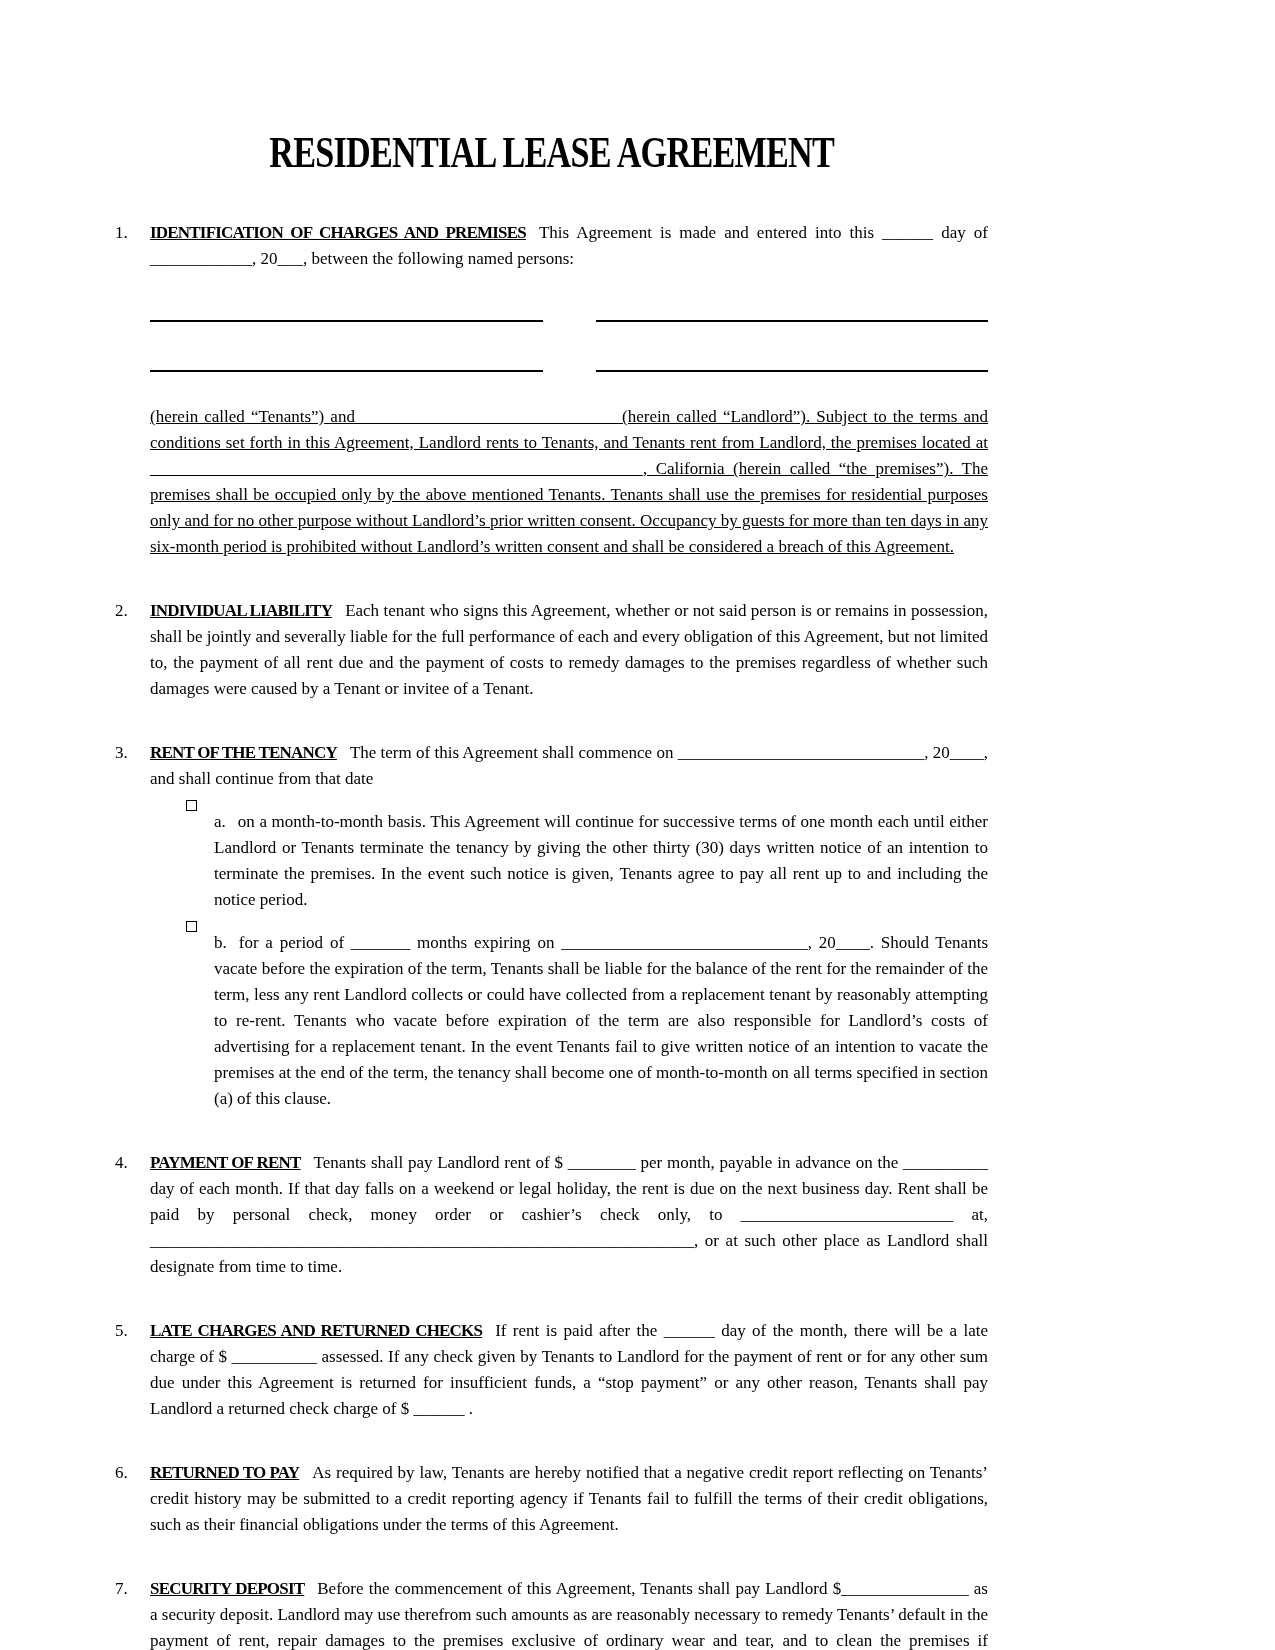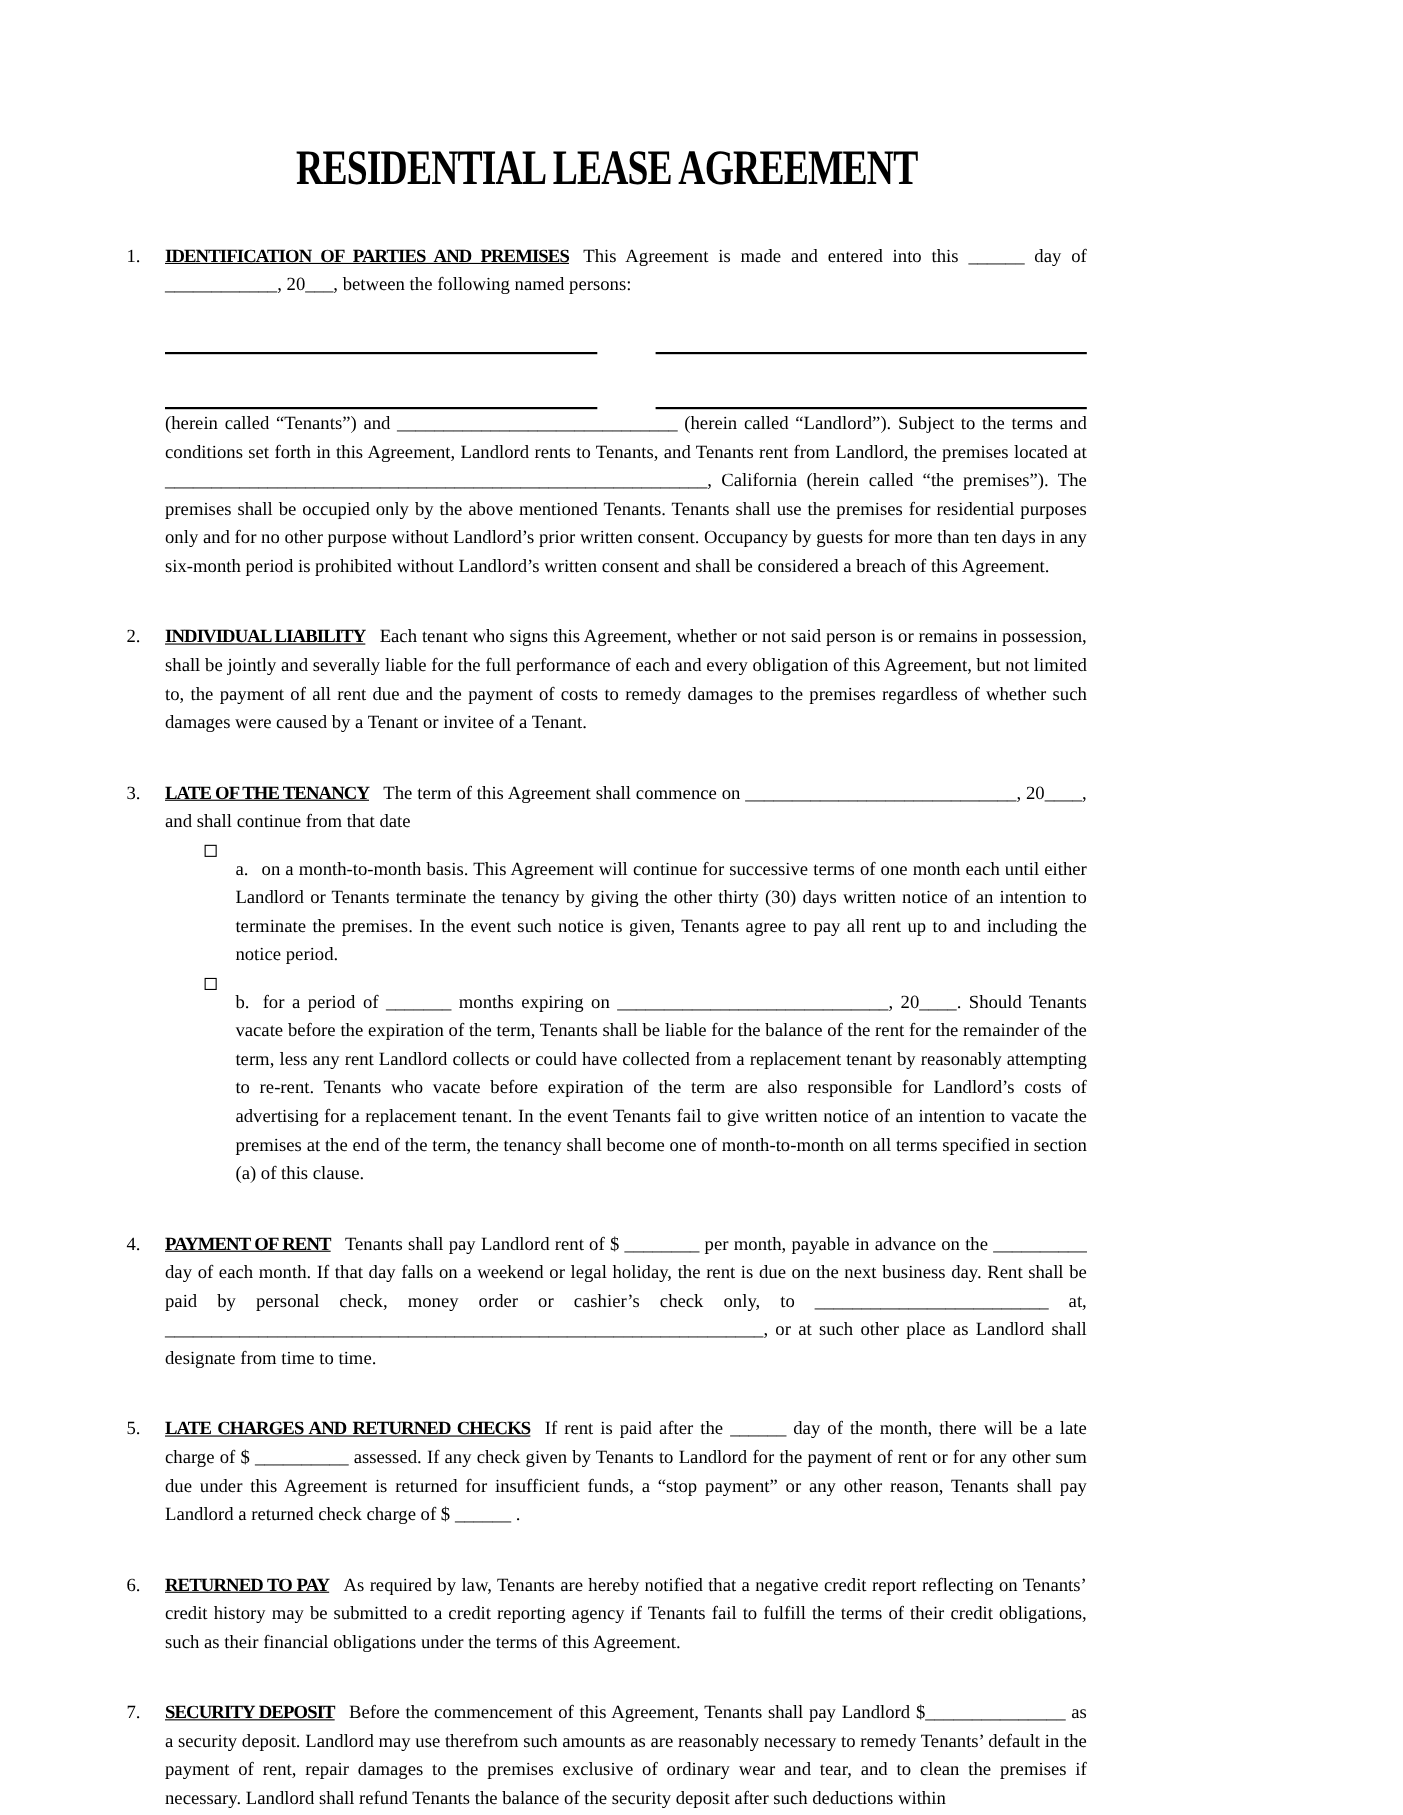--- a/index.html
+++ b/index.html
@@ -56,20 +56,22 @@
     display: flex;
     gap: 53px;
     margin-top: 48px;
   }
   .blank-line {
     flex: 1;
     height: 0;
     border-bottom: 2px solid #000;
   }
   .after-blanks {
+    margin-top: 32px;
+    text-decoration: underline;
   }
   .check-item {
     display: flex;
     margin-left: 36px;
   }
   .checkbox {
     display: inline-block;
     width: 11px;
     height: 11px;
     border: 1.5px solid #000;
@@ -91,21 +93,21 @@
 
 <div class="page">
 
   <h1 class="title">
     <span class="title-inner">RESIDENTIAL LEASE AGREEMENT</span>
   </h1>
 
   <div class="section">
     <div class="num">1.</div>
     <div class="content">
-      <p class="para"><span class="heading">IDENTIFICATION OF PARTIES AND PREMISES</span><span>This Agreement is made and entered into this ______ day of ____________, 20___, between the following named persons:</span></p>
+      <p class="para"><span class="heading">IDENTIFICATION OF CHARGES AND PREMISES</span><span>This Agreement is made and entered into this ______ day of ____________, 20___, between the following named persons:</span></p>
       <div class="blank-row">
         <div class="blank-line"></div>
         <div class="blank-line"></div>
       </div>
       <div class="blank-row">
         <div class="blank-line"></div>
         <div class="blank-line"></div>
       </div>
       <p class="para after-blanks"><span>(herein called “Tenants”) and ______________________________ (herein called “Landlord”).  Subject to the terms and conditions set forth in this Agreement, Landlord rents to Tenants, and Tenants rent from Landlord, the premises located at __________________________________________________________, California (herein called “the premises”).  The premises shall be occupied only by the above mentioned Tenants.  Tenants shall use the premises for residential purposes only and for no other purpose without Landlord’s prior written consent.  Occupancy by guests for more than ten days in any six-month period is prohibited without Landlord’s written consent and shall be considered a breach of this Agreement.</span></p>
     </div>
@@ -114,21 +116,21 @@
   <div class="section">
     <div class="num">2.</div>
     <div class="content">
       <p class="para"><span class="heading">INDIVIDUAL LIABILITY</span><span>Each tenant who signs this Agreement, whether or not said person is or remains in possession, shall be jointly and severally liable for the full performance of each and every obligation of this Agreement, but not limited to, the payment of all rent due and the payment of costs to remedy damages to the premises regardless of whether such damages were caused by a Tenant or invitee of a Tenant.</span></p>
     </div>
   </div>
 
   <div class="section">
     <div class="num">3.</div>
     <div class="content">
-      <p class="para"><span class="heading">LATE OF THE TENANCY</span><span>The term of this Agreement shall commence on _____________________________, 20____, and shall continue from that date</span></p>
+      <p class="para"><span class="heading">RENT OF THE TENANCY</span><span>The term of this Agreement shall commence on _____________________________, 20____, and shall continue from that date</span></p>
       <div class="check-item">
         <span class="checkbox"></span>
         <div class="check-text"><span class="check-label">a.</span><span>on a month-to-month basis.  This Agreement will continue for successive terms of one month each until either Landlord or Tenants terminate the tenancy by giving the other thirty (30) days written notice of an intention to terminate the premises.  In the event such notice is given, Tenants agree to pay all rent up to and including the notice period.</span></div>
       </div>
       <div class="check-item">
         <span class="checkbox"></span>
         <div class="check-text"><span class="check-label">b.</span><span>for a period of _______ months expiring on _____________________________, 20____.  Should Tenants vacate before the expiration of the term, Tenants shall be liable for the balance of the rent for the remainder of the term, less any rent Landlord collects or could have collected from a replacement tenant by reasonably attempting to re-rent.  Tenants who vacate before expiration of the term are also responsible for Landlord’s costs of advertising for a replacement tenant.  In the event Tenants fail to give written notice of an intention to vacate the premises at the end of the term, the tenancy shall become one of month-to-month on all terms specified in section (a) of this clause.</span></div>
       </div>
     </div>
   </div>

